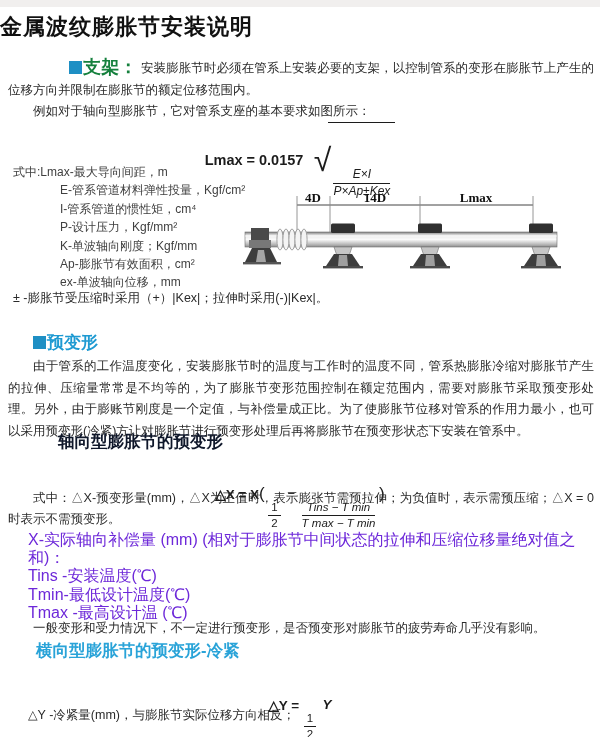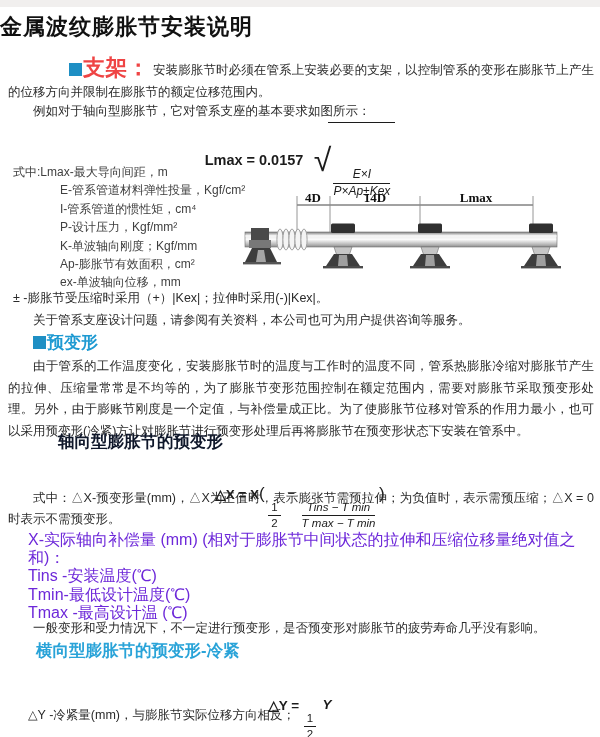--- a/index.html
+++ b/index.html
@@ -9,21 +9,21 @@
     font-family:"Liberation Sans", sans-serif; color:#262626; overflow:hidden;
   }
   .topstrip { position:absolute; left:0; top:0; width:600px; height:7px; background:#f1efee; }
   .title {
     position:absolute; left:0; top:12px; width:600px; text-align:left;
     font-size:22px; font-weight:bold; color:#111; letter-spacing:1px;
   }
   .body-text { font-size:12.5px; line-height:21.5px; color:#2a2a2a; }
   .intro { position:absolute; left:8px; top:57px; width:586px; text-align:justify; }
   .intro .lead-in { display:inline-block; width:50px; }
-  .sec-head-inline { font-size:22px; font-weight:bold; color:#ef4444; vertical-align:-1px;padding-left:11px; }
+  .sec-head-inline { font-size:18px; font-weight:bold; color:#15803d; vertical-align:-1px;padding-left:11px; }
   .sq { display:inline-block; width:13px; height:13px; background:#1e8fc4; margin-right:1px; vertical-align:-1px; }
   .example { position:absolute; left:8px; top:101px; width:586px; text-indent:2em; }
   .formula-row { position:absolute; width:600px; text-align:center; font-family:Liberation Sans, sans-serif; color:#1c1c1c; }
   .f1 { top:122px; }
   .f1 .lhs { font-weight:bold; font-size:14.5px; vertical-align:middle; }
   .sqrt { display:inline-flex; align-items:center; vertical-align:middle; margin-left:6px; }
   .sqrt-sign { font-size:32px; font-weight:400; line-height:0.9; margin-right:-3px; color:#1c1c1c; }
   .sqrt-body { border-top:1.5px solid #1c1c1c; padding:1px 5px 0 5px; }
   .frac { display:inline-block; text-align:center; vertical-align:middle; line-height:1.15;margin-top:44px; }
   .frac .top { display:block; border-bottom:1px solid #1c1c1c; padding:0 3px 1px 3px; }
@@ -147,21 +147,20 @@
     <g transform="translate(298,0)">
       <rect x="-12" y="31.5" width="24" height="9.5" rx="1.5" fill="#303030"></rect>
       <path d="M-9,55 L9,55 L6,64 L-6,64 Z" fill="#c6c6c6" stroke="#6e6e6e" stroke-width="0.6"></path>
       <path d="M-17,74 L17,74 L9,62 L-9,62 Z" fill="#3d3d3d"></path>
       <path d="M-5,74 L5,74 L4,63 L-4,63 Z" fill="#9f9f9f"></path>
       <rect x="-20" y="74" width="40" height="2.4" fill="#4a4a4a"></rect>
     </g>
   </svg>
 
   <p class="body-text kex-note">± -膨胀节受压缩时采用（+）|Kex|；拉伸时采用(-)|Kex|。</p>
-  <p class="body-text consult">关于管系支座设计问题，请参阅有关资料，本公司也可为用户提供咨询等服务。</p>
 
   <div class="sec2-head"><span class="sq"></span><span>预变形</span></div>
   <p class="body-text sec2-para">由于管系的工作温度变化，安装膨胀节时的温度与工作时的温度不同，管系热膨胀冷缩对膨胀节产生的拉伸、压缩量常常是不均等的，为了膨胀节变形范围控制在额定范围内，需要对膨胀节采取预变形处理。另外，由于膨账节刚度是一个定值，与补偿量成正比。为了使膨胀节位移对管系的作用力最小，也可以采用预变形(冷紧)方让对膨胀节进行预变形处理后再将膨胀节在预变形状态下安装在管系中。</p>
 
   <div class="axial-head">轴向型膨胀节的预变形</div>
 
   <div class="formula-row f2">
     <span class="lhs">△X = X</span><span class="paren">(</span>
     <span class="frac half">
       <span class="top">1</span>

